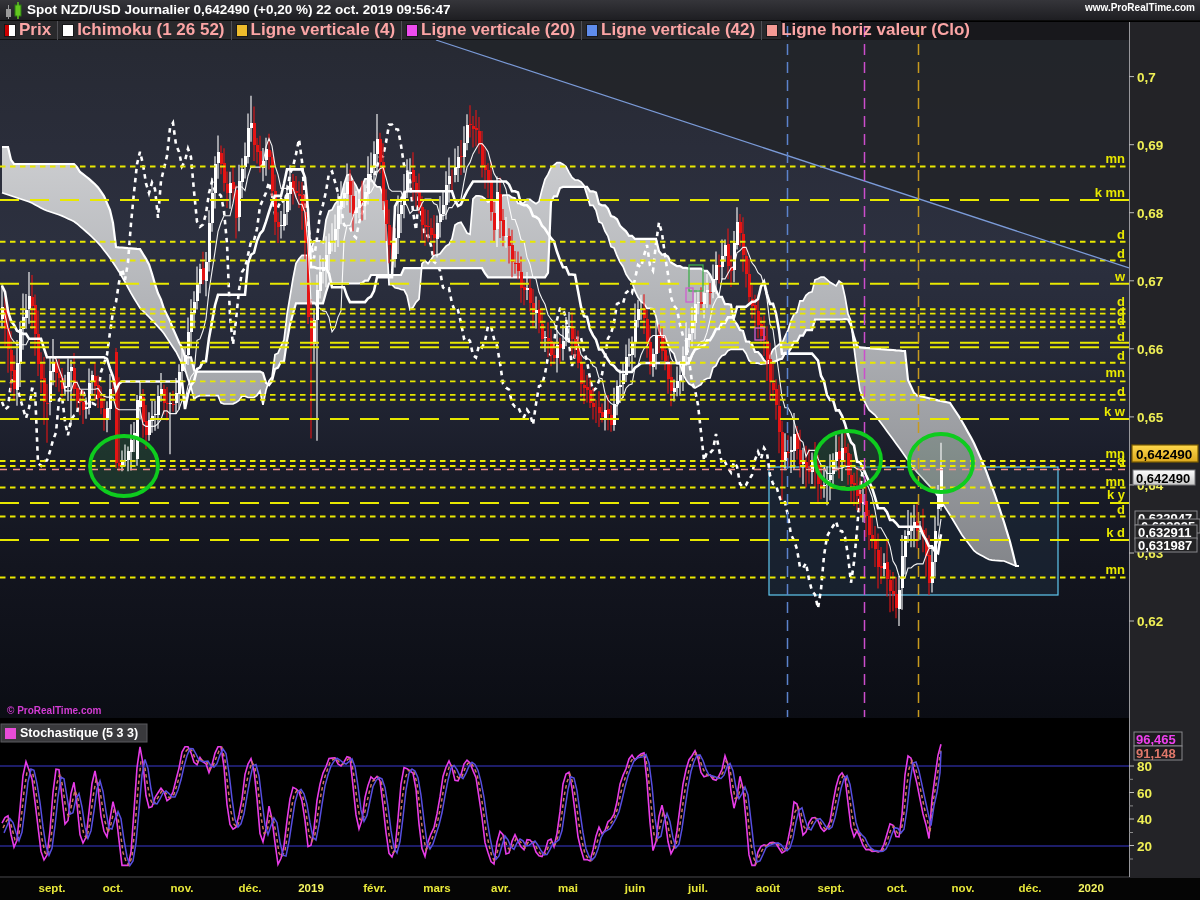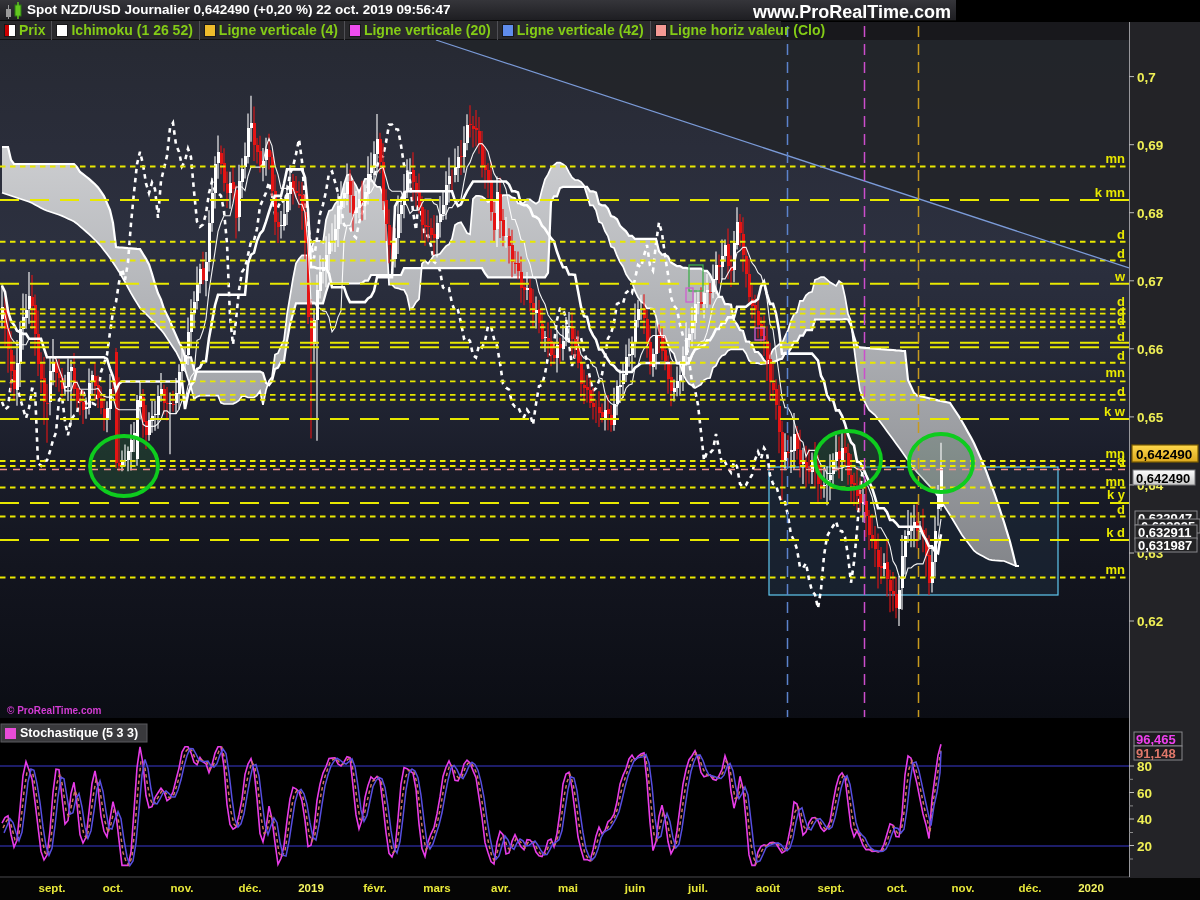--- a/index.html
+++ b/index.html
@@ -1,25 +1,25 @@
 <!DOCTYPE html>
 <html><head>
 <meta charset="utf-8">
 <style>
 html,body{margin:0;padding:0;background:#000;}
 *{box-sizing:border-box;}
 body{font-family:"Liberation Sans",sans-serif;width:1200px;height:900px;overflow:hidden;}
 #wrap{position:relative;width:1200px;height:900px;background:#000;}
-#titlebar{position:absolute;left:0;top:0;width:956px;height:21px;background:linear-gradient(#35353a,#1e1e22);border-bottom:1px solid #0a0a0a;}
+#titlebar{position:absolute;left:0;top:0;width:1200px;height:21px;background:linear-gradient(#35353a,#1e1e22);border-bottom:1px solid #0a0a0a;}
 #title{position:absolute;left:27px;top:2px;color:#fff;font-size:13.5px;font-weight:bold;}
-#prt{position:absolute;right:5px;top:2px;color:#fff;font-size:18px;font-weight:bold;}
+#prt{position:absolute;right:5px;top:2px;color:#fff;font-size:10px;font-weight:bold;}
 #legend{position:absolute;left:0;top:21px;width:781px;height:19px;background:#29292c;border-bottom:1px solid #101012;display:flex;align-items:center;}
 .li{display:flex;align-items:center;height:19px;padding:0 6px 0 4px;border-right:1px solid #505055;}
 .sq{width:12px;height:13px;margin-right:3px;border:1px solid #18181a;}
-.lt{color:#84cc16;font-size:14px;font-weight:bold;white-space:nowrap;}
+.lt{color:#fca5a5;font-size:17px;font-weight:bold;white-space:nowrap;}
 svg{position:absolute;left:0;top:0;}
 </style>
 </head>
 <body>
 <div id="wrap">
   <svg width="1200" height="900" viewBox="0 0 1200 900">
     <defs>
       <linearGradient id="bg" x1="0" y1="0" x2="0" y2="1">
         <stop offset="0" stop-color="#262932"></stop>
         <stop offset="0.18" stop-color="#2a2d3a"></stop>

